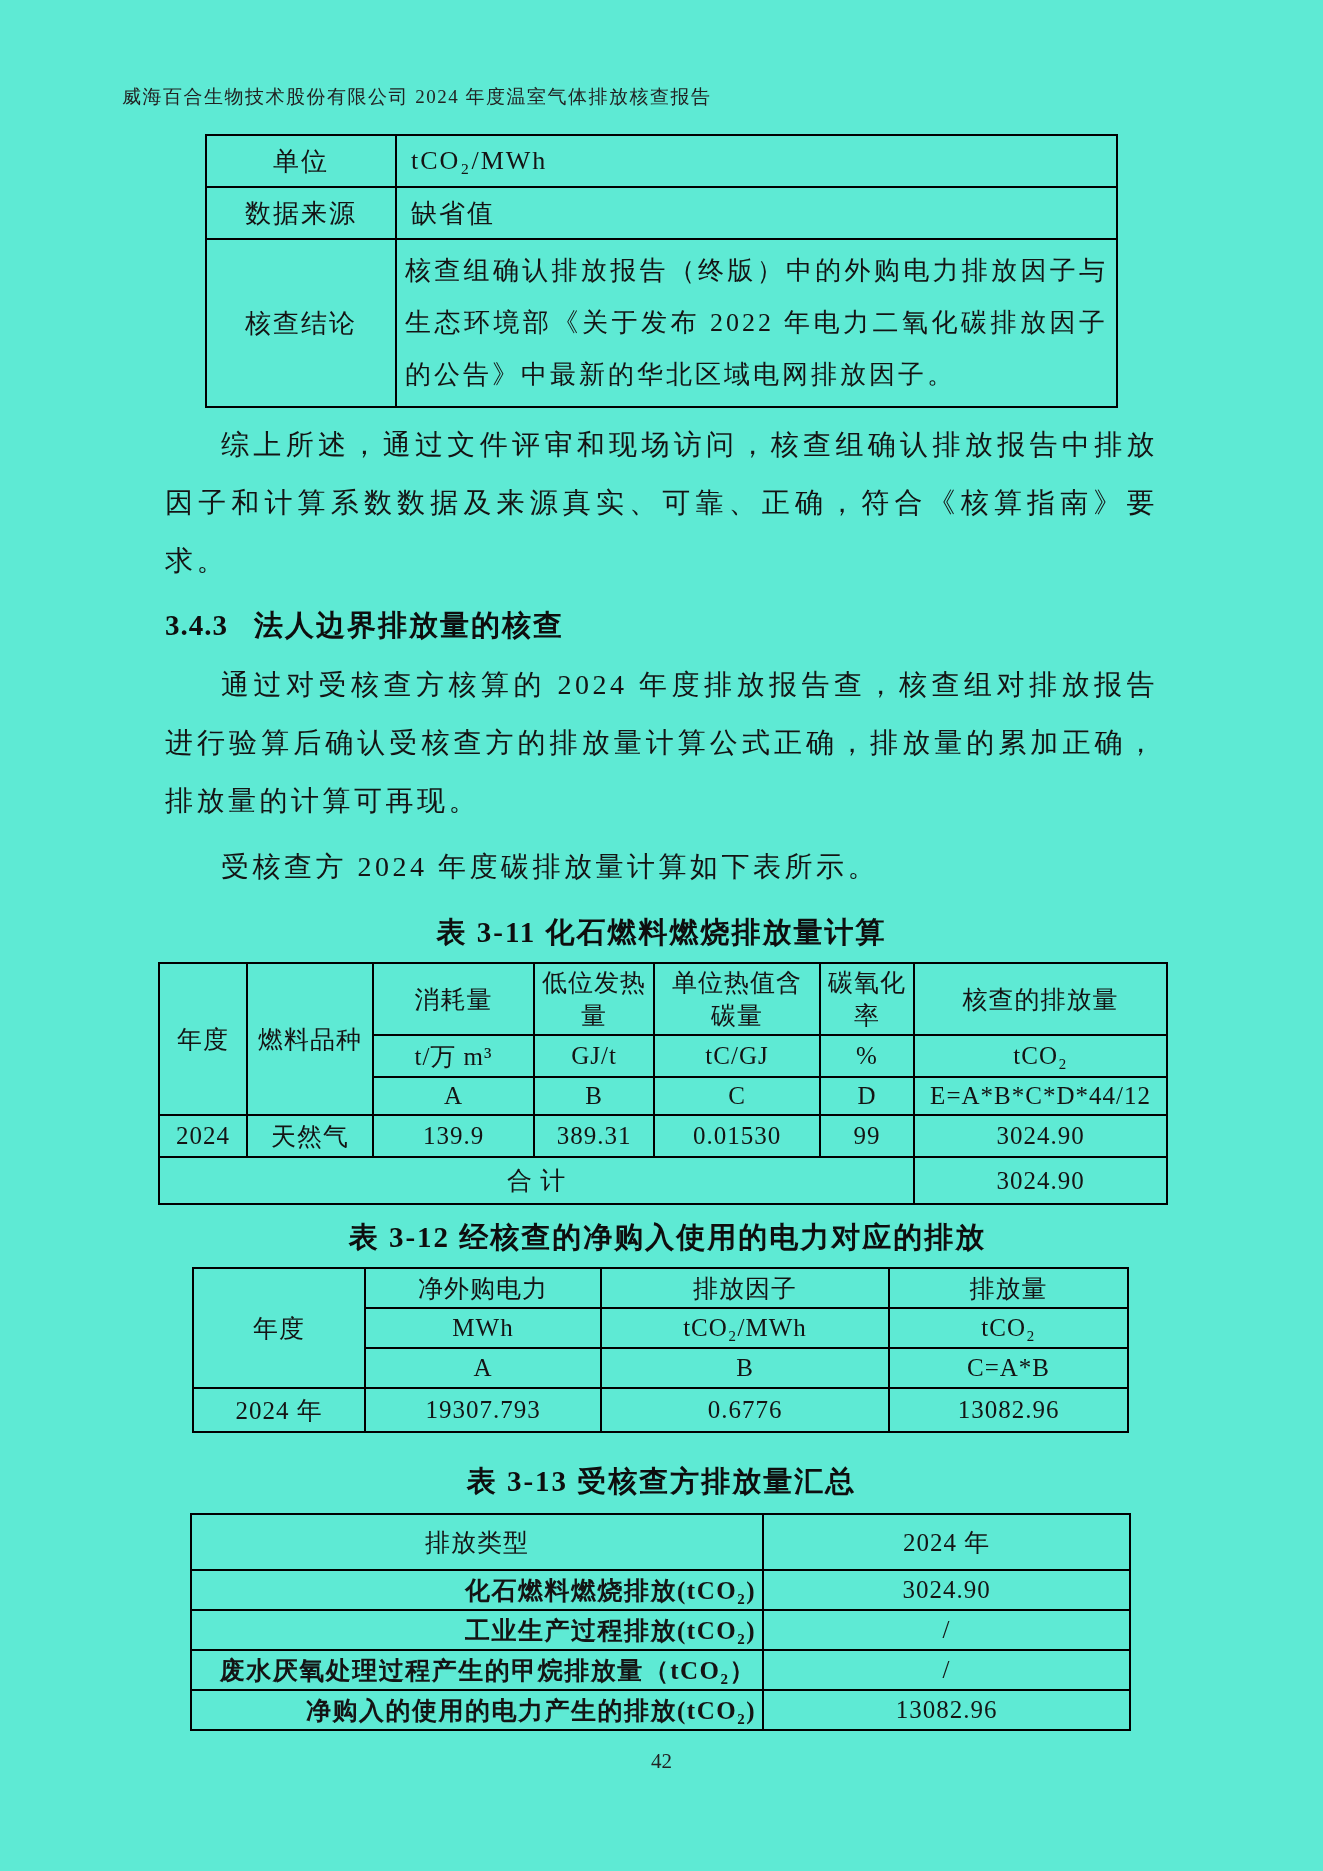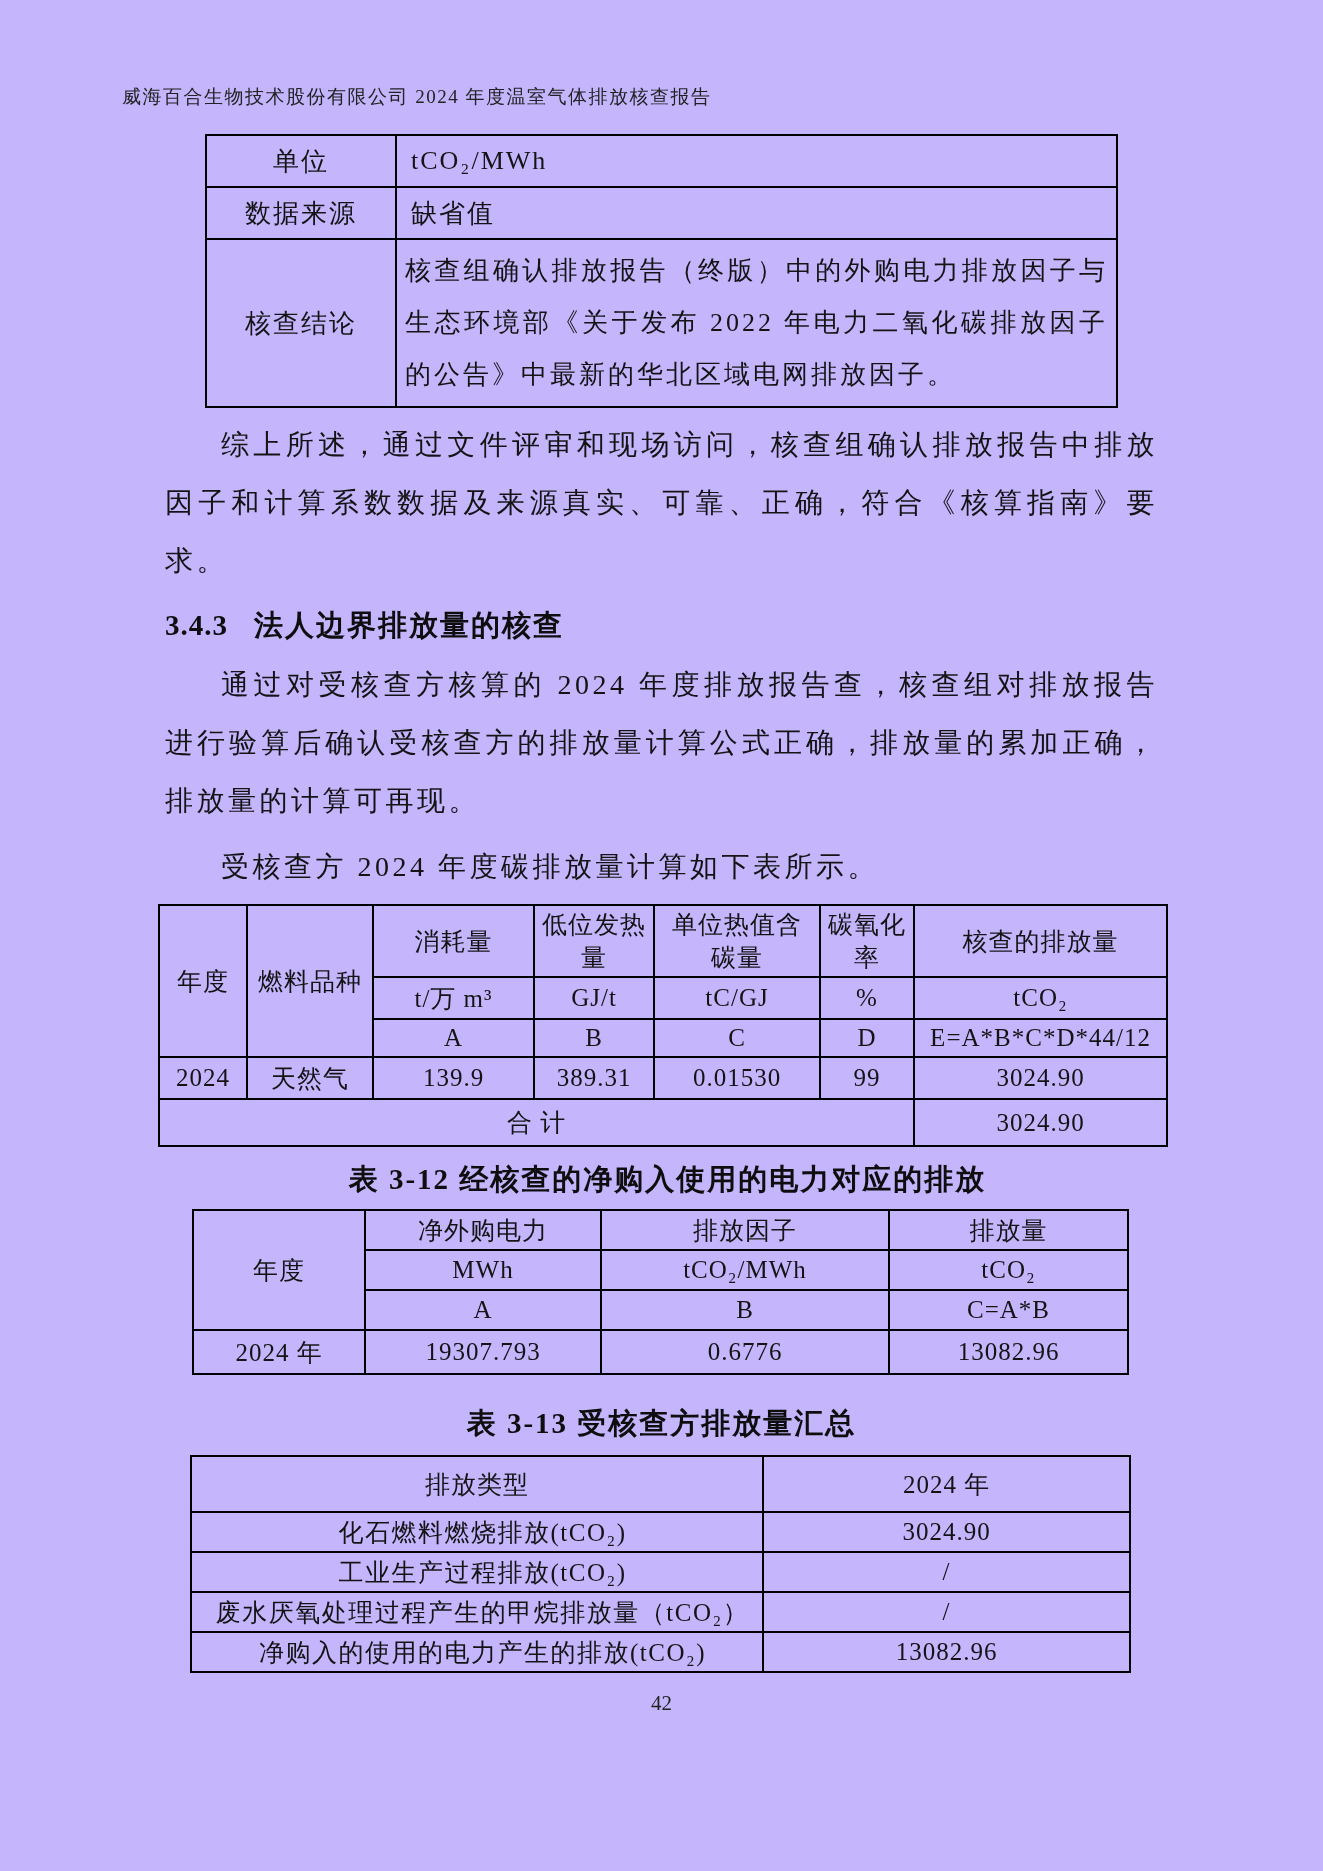--- a/index.html
+++ b/index.html
@@ -1,20 +1,20 @@
 <!DOCTYPE html>
 <html lang="zh"><head>
 <meta charset="utf-8">
 <style>
   html,body { margin:0; padding:0; background:#e8e8e8; }
   .page {
     position:relative;
     width:1323px; height:1871px;
     margin:0 auto;
-    background:#c4b5fd;
+    background:#5eead4;
     color:#161616;
     font-family:"Liberation Serif","DejaVu Serif",serif;
     overflow:hidden;
   }
   .doc-header {
     padding-top:84px;
     margin-left:122px;
     font-size:19px;
     letter-spacing:1.5px;
     color:#222;
@@ -77,21 +77,21 @@
   .t11 tr.data td { height:42px; }
   .t11 tr.total td { height:47px; }
   
   .t12 { margin:8px 0 0 192px; width:935px; }
   .t12 tr td { height:40px; }
   .t12 tr.data td { height:44px; }
   
   .t13 { margin:10px 0 0 190px; width:939px; }
   .t13 tr.head td { height:56px; }
   .t13 tr.row td { height:40px; }
-  .t13 td.type { text-align:center; padding-left:17px; letter-spacing:1.5px; }
+  .t13 td.type { text-align:right; padding-left:17px; letter-spacing:1.5px;font-weight:bold; }
   .page-number {
     margin-top:18px;
     text-align:center;
     font-size:21px;
     color:#222;
   }
 </style>
 </head>
 <body>
 
@@ -118,20 +118,21 @@
 
   <p class="para">综上所述，通过文件评审和现场访问，核查组确认排放报告中排放因子和计算系数数据及来源真实、可靠、正确，符合《核算指南》要求。</p>
 
   <div class="section-heading">
     <span class="num">3.4.3</span><span>法人边界排放量的核查</span>
   </div>
 
   <p class="para">通过对受核查方核算的 2024 年度排放报告查，核查组对排放报告进行验算后确认受核查方的排放量计算公式正确，排放量的累加正确，排放量的计算可再现。</p>
   <p class="para">受核查方 2024 年度碳排放量计算如下表所示。</p>
 
+  <div class="tbl-title" style="margin-top:14px;">表 3-11 化石燃料燃烧排放量计算</div>
 
   <table class="t11">
     <colgroup>
       <col style="width:88px">
         <col style="width:126px">
         <col style="width:161px">
       <col style="width:120px">
         <col style="width:166px">
         <col style="width:94px">
         <col style="width:253px">

